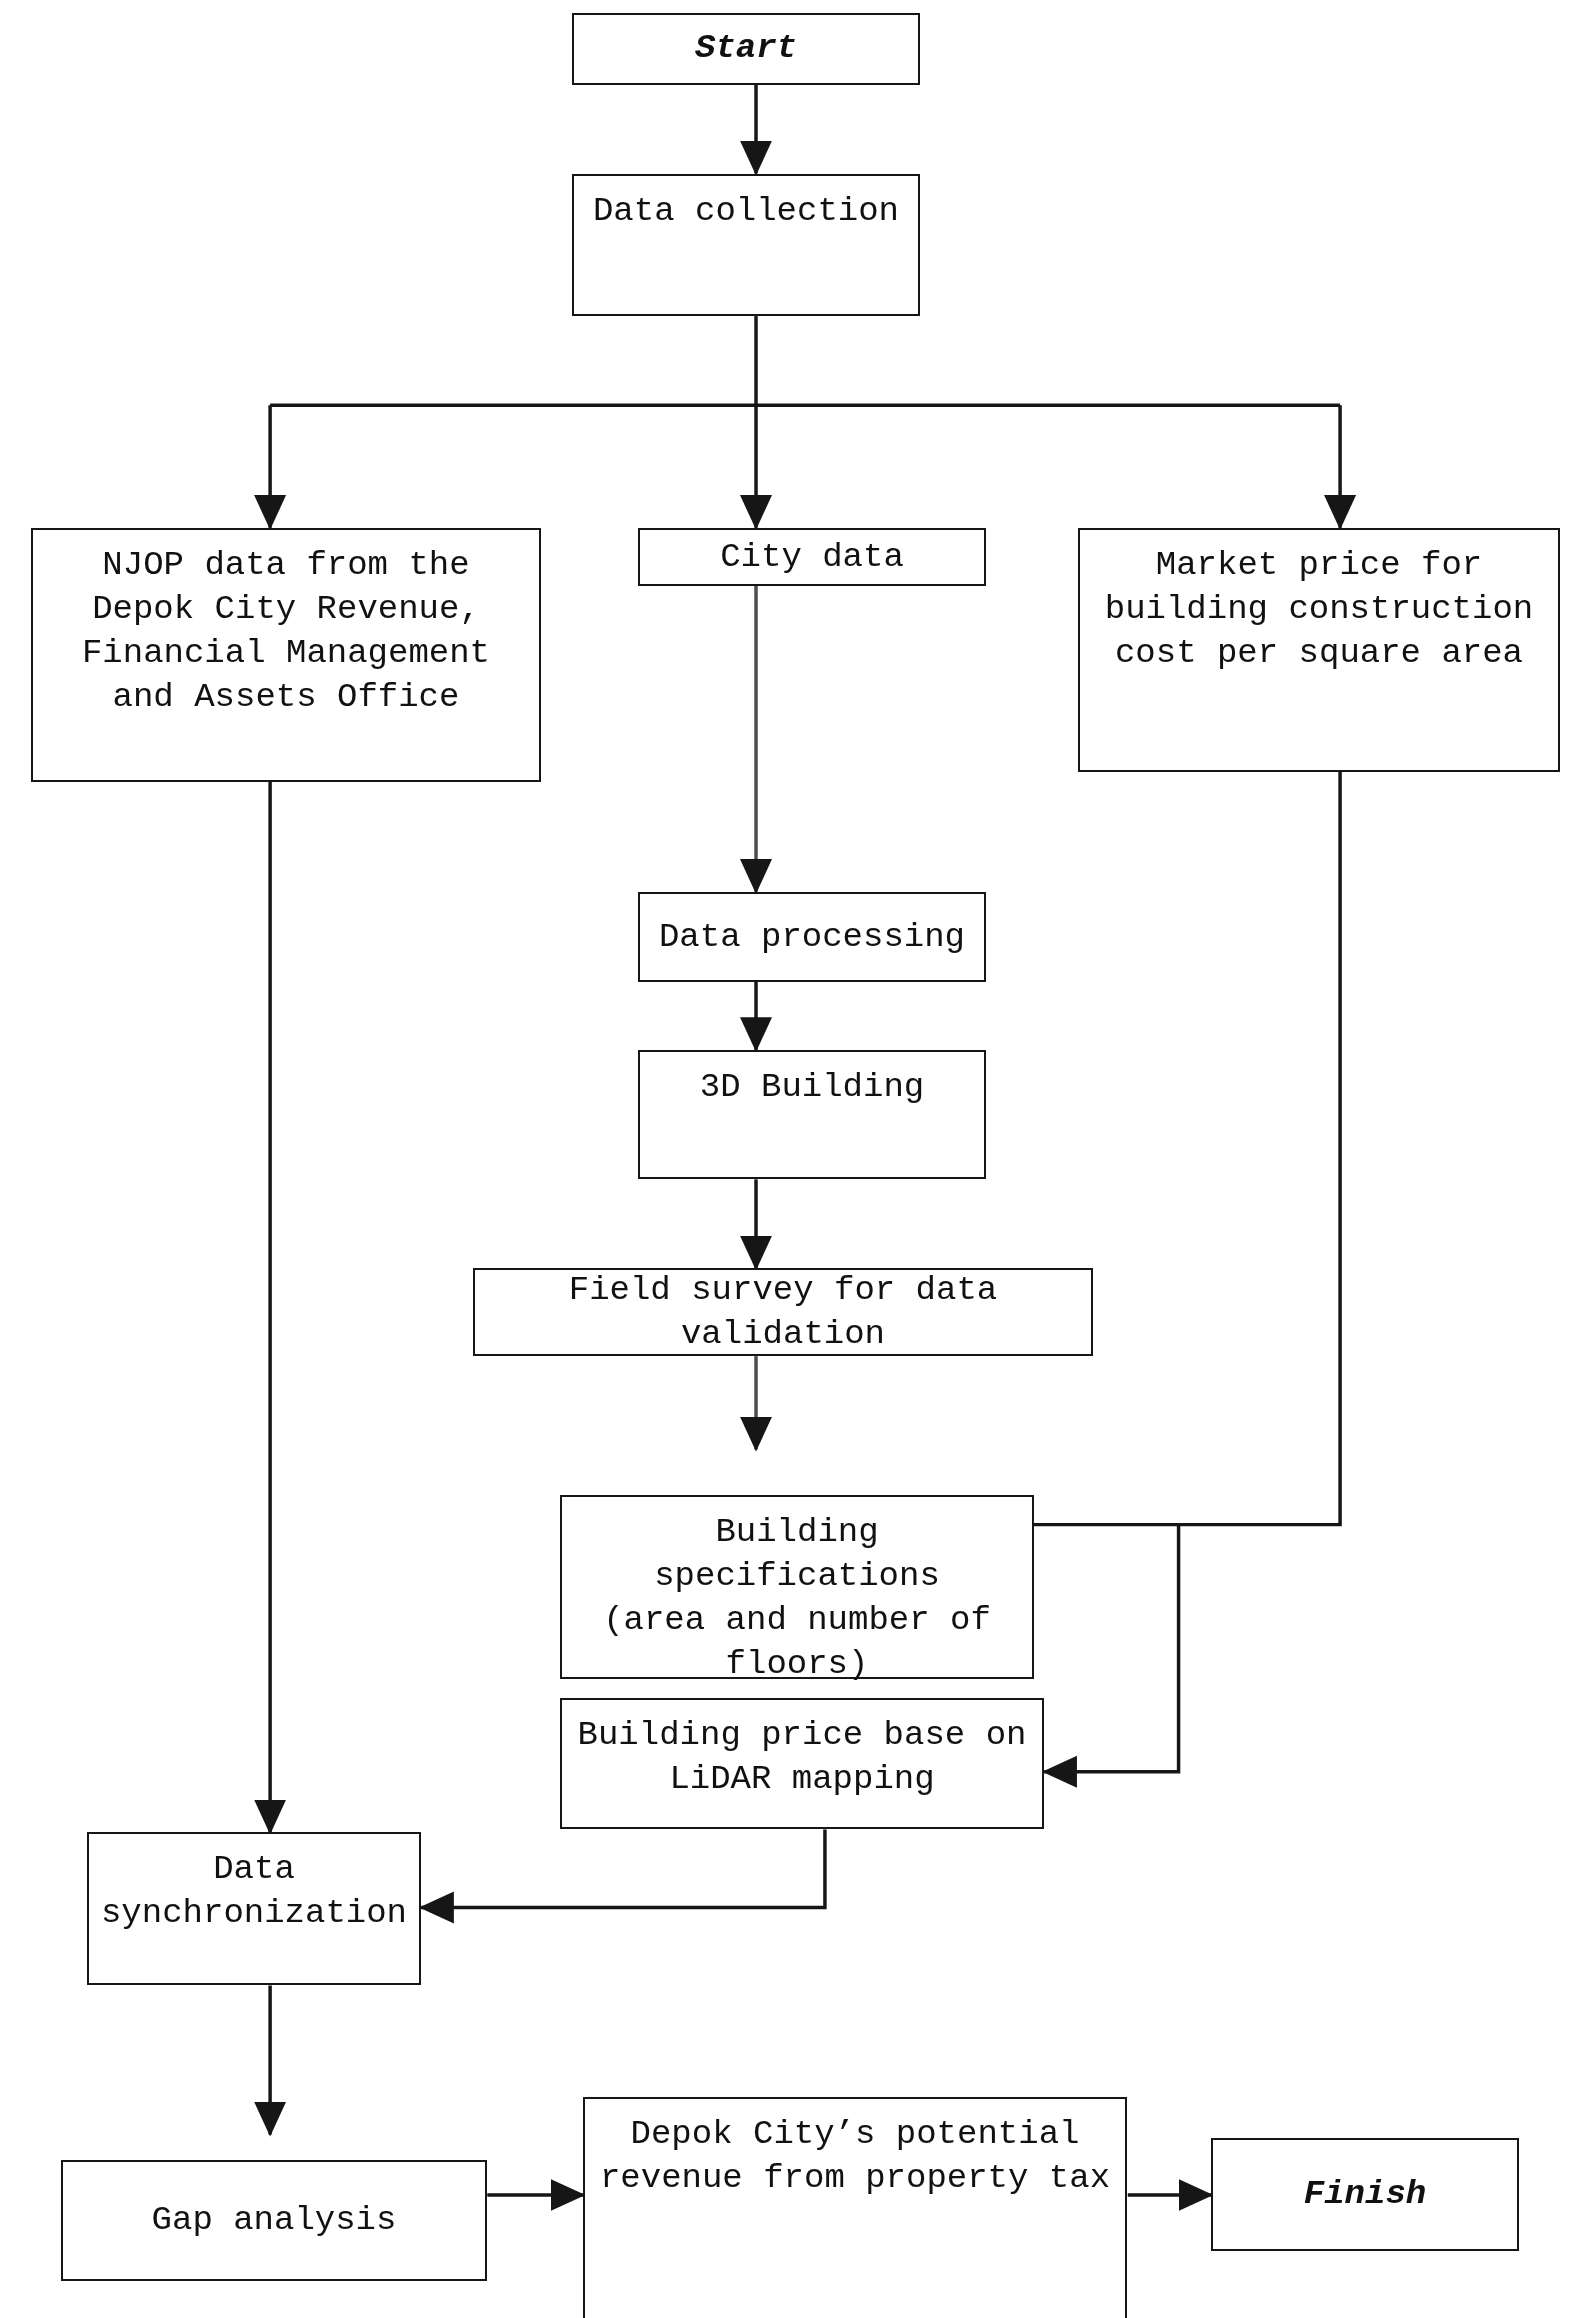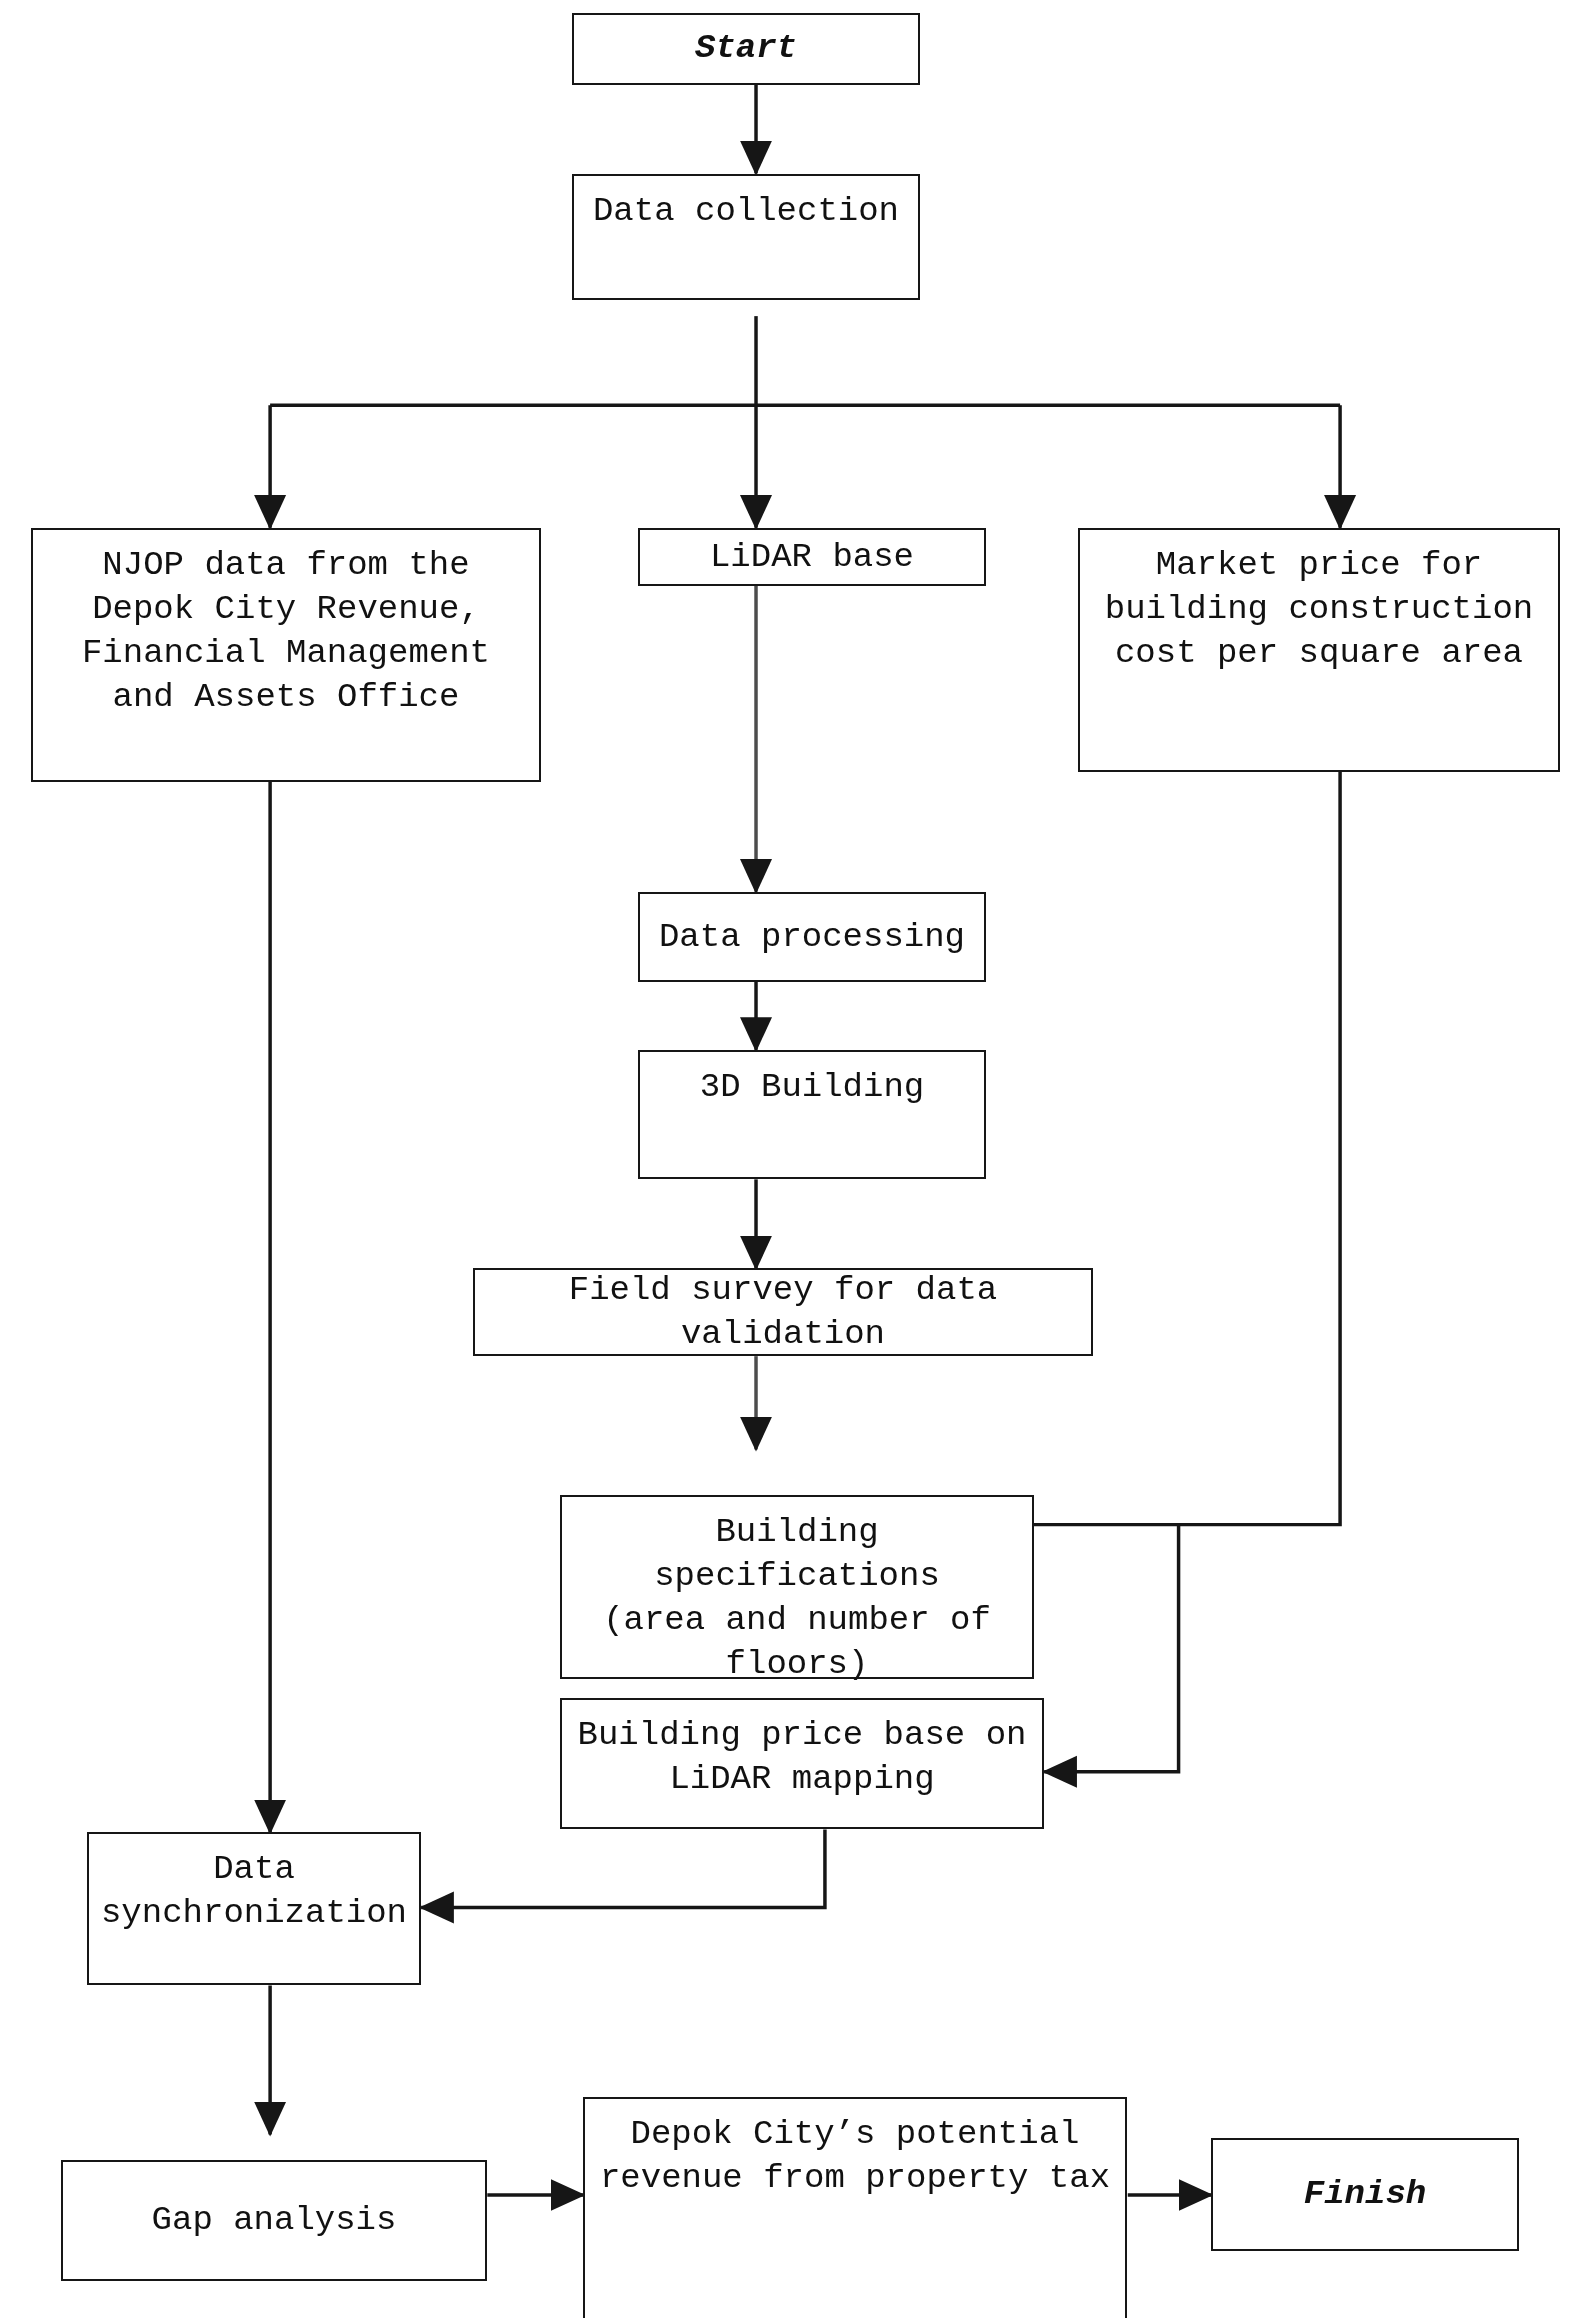--- a/index.html
+++ b/index.html
@@ -93,28 +93,28 @@
       <path d="M388,2852 L388,3066" marker-end="url(#ah)"></path>
 
       <path d="M700,3153 L838,3153" marker-end="url(#ah)"></path>
 
       <path d="M1620,3153 L1740,3153" marker-end="url(#ah)"></path>
     </g>
   </svg>
 
   <div class="node mid italic" style="left:572px; top:12.5px; width:348px; height:72px;">Start</div>
 
-  <div class="node" style="left:572px; top:174px; width:348px; height:126px;">Data collection</div>
+  <div class="node" style="left:572px; top:174px; width:348px; height:142px;">Data collection</div>
 
   <div class="node" style="left:31px; top:528px; width:510px; height:254px;">NJOP data from the
 Depok City Revenue,
 Financial Management
 and Assets Office</div>
 
-  <div class="node mid" style="left:638px; top:528px; width:348px; height:58px;">LiDAR base</div>
+  <div class="node mid" style="left:638px; top:528px; width:348px; height:58px;">City data</div>
 
   <div class="node" style="left:1078px; top:528px; width:482px; height:244px;">Market price for
 building construction
 cost per square area</div>
 
   <div class="node mid" style="left:638px; top:892px; width:348px; height:90px;">Data processing</div>
 
   <div class="node" style="left:638px; top:1050px; width:348px; height:129px;">3D Building</div>
 
   <div class="node mid" style="left:473px; top:1268px; width:620px; height:88px;">Field survey for data validation</div>

